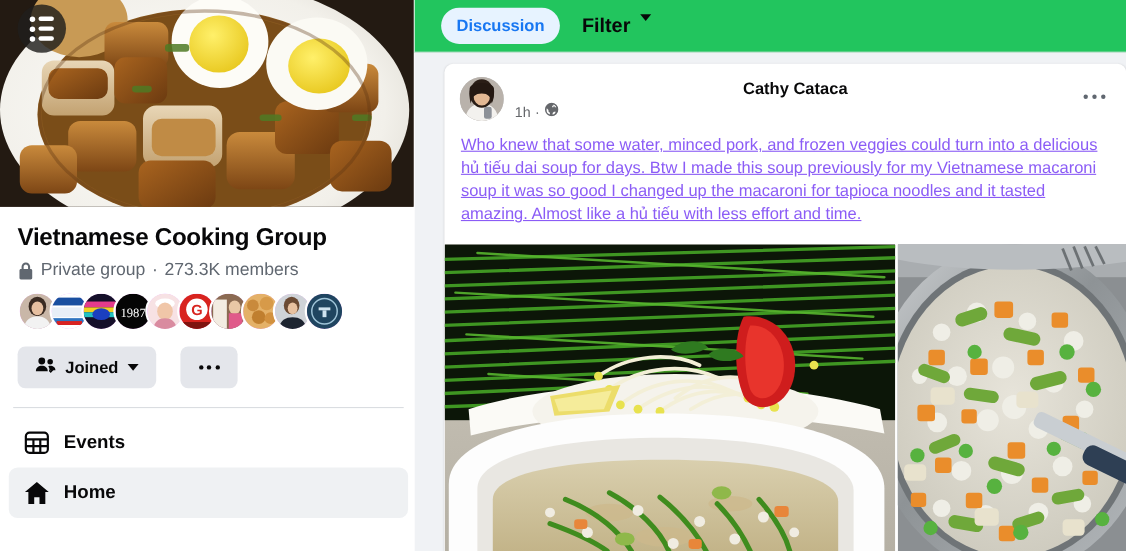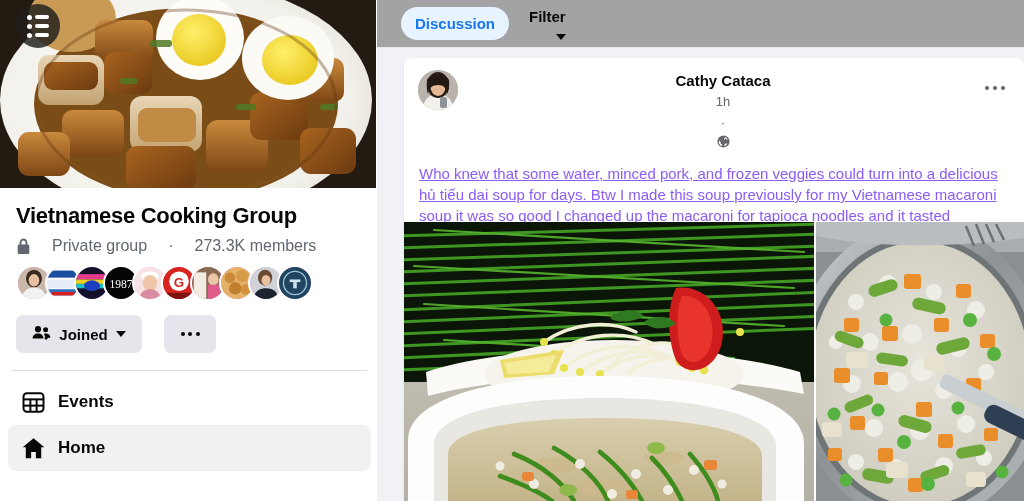--- a/index.html
+++ b/index.html
@@ -39,21 +39,21 @@
   .menu-fab .row { display: flex; align-items: center; gap: 3px; }
   .menu-fab .dot { width: 5px; height: 5px; border-radius: 50%; background: #fff; }
   .menu-fab .bar { width: 14px; height: 3.5px; border-radius: 2px; background: #fff; }
 
   .group-info { padding: 14px 16px 0 16px; }
   .group-title {
     font-size: 22px; font-weight: bold; color: #080809;
     letter-spacing: -0.3px; line-height: 28px;
   }
   .group-meta {
-    display: flex; align-items: center; gap: 21px;
+    display: flex; align-items: center; gap: 6px;
     margin-top: 5px;
     font-size: 16px; color: #606770; line-height: 22px;
   }
   .lock-icon { display: inline-flex; flex: none; }
 
   .avatars { display: flex; padding: 8px 16px 0 16px; }
   .avatars .av {
     width: 36px; height: 36px; border-radius: 50%;
     margin-right: -7px;
     border: 2px solid #fff;
@@ -93,54 +93,54 @@
 
   
   .main {
     position: absolute; left: 377px; top: 0;
     width: 647px; height: 501px;
     background: #f0f2f5;
   }
   .topbar {
     position: absolute; left: 0; top: 0;
     width: 647px; height: 48px;
-    background: #a3a3a3;
+    background: #22c55e;
     display: flex; align-items: center; gap: 8px;
     padding-left: 24px;
     border-bottom: 1px solid #e6e8ea;
   }
   .tab-pill {
     background: #e7f3ff; color: #1877f2;
     font-size: 15px; font-weight: bold;
     padding: 8px 14px; border-radius: 18px; cursor: pointer;
   }
   .filter-btn {
-    display: flex; align-items: flex-end; gap: 9px;
-    font-size: 15px; font-weight: bold; color: #080809;
-    padding: 8px 12px; border-radius: 18px; cursor: pointer; flex-direction: column;
+    display: flex; align-items: flex-start; gap: 9px;
+    font-size: 18px; font-weight: bold; color: #080809;
+    padding: 8px 12px; border-radius: 18px; cursor: pointer;
   }
 
   .post-card {
     position: absolute; left: 27px; top: 58px;
     width: 620px; height: 443px;
     background: #fff;
     border-radius: 8px 8px 0 0;
     overflow: hidden;
     box-shadow: 0 1px 2px rgba(0,0,0,0.12);
   }
   .post-head { display: flex; align-items: flex-start; padding: 12px 12px 0 14px; }
   .post-avatar {
     width: 40px; height: 40px; border-radius: 50%;
     overflow: hidden; flex: none; background: #bbb;
   }
   .post-avatar svg { display: block; width: 100%; height: 100%; }
   .post-ident { margin-left: 10px; flex: 1; padding-top: 1px; }
   .post-author { font-size: 15px; font-weight: bold; color: #080809; line-height: 19px; text-align: center; }
   .post-sub { display: flex; align-items: center; gap: 4px; margin-top: 3px;
-              font-size: 13px; color: #65676b; line-height: 17px; flex-direction: column; }
+              font-size: 13px; color: #65676b; line-height: 17px; }
   .post-menu {
     width: 34px; height: 34px; border-radius: 50%;
     display: flex; align-items: center; justify-content: center;
     cursor: pointer; flex: none; margin-top: 1px;
   }
   .post-menu i { width: 4px; height: 4px; border-radius: 50%; background: #606770;
                  display: block; margin: 0 2px; }
 
   .post-text {
     padding: 11px 15px 0 15px;

